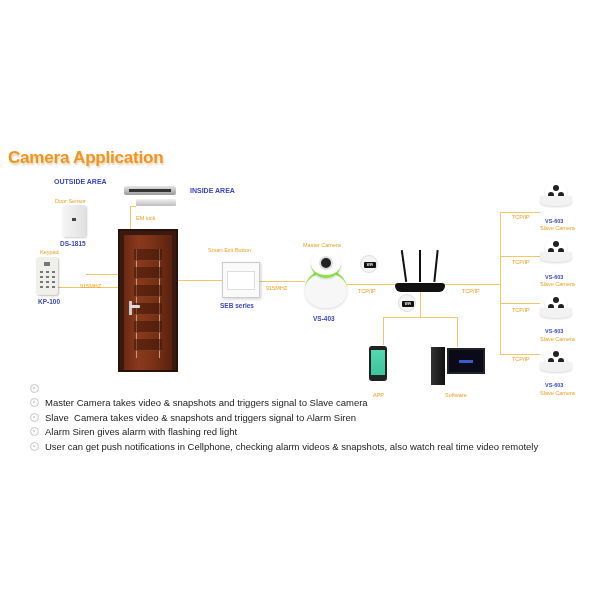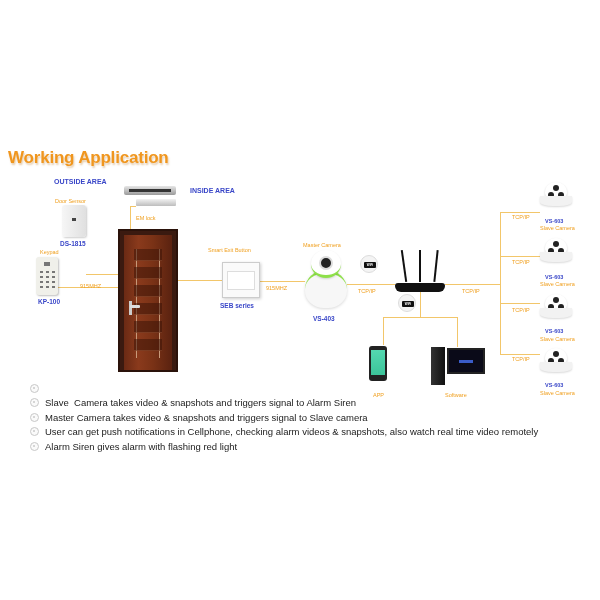--- a/index.html
+++ b/index.html
@@ -73,21 +73,21 @@
 
   
   .bullets { left: 30px; top: 381px; }
   .bullet-row { display: flex; align-items: center; height: 14.5px; font-size: 9.5px; color: #222; white-space: nowrap; }
   .bullet-icon { width: 9px; height: 9px; border-radius: 50%; border: 1.5px solid #c8c8c8; margin-right: 6px; position: relative; background: #fafafa; }
   .bullet-icon::after { content: ""; position: absolute; left: 2px; top: 2px; width: 2px; height: 2px; border-radius: 50%; background: #c8c8c8; }
 </style>
 </head>
 <body>
 
-<div class="abs title">Working Application</div>
+<div class="abs title">Camera Application</div>
 
 <div class="abs area-label" style="left:54px;top:178px;">OUTSIDE AREA</div>
 <div class="abs area-label" style="left:190px;top:187px;">INSIDE AREA</div>
 
 <div class="line v" style="left:130px;top:206px;height:24px;"></div>
 <div class="line h" style="left:130px;top:206px;width:6px;"></div>
 <div class="line h" style="left:86px;top:274px;width:32px;"></div>
 <div class="line h" style="left:58px;top:287px;width:60px;"></div>
 <div class="line h" style="left:178px;top:280px;width:44px;"></div>
 <div class="line h" style="left:260px;top:281px;width:45px;"></div>
@@ -232,27 +232,27 @@
 </div>
 <div class="abs blabel" style="left:545px;top:382px;font-size:5.5px;">VS-603</div>
 <div class="abs olabel" style="left:540px;top:390px;">Slave Camera</div>
 
 <div class="abs bullets">
   <div class="bullet-row">
       <span class="bullet-icon"></span>
     </div>
   <div class="bullet-row">
       <span class="bullet-icon"></span>
+      <span>Master Camera takes video &amp; snapshots and triggers signal to Slave camera</span>
+    </div>
+  <div class="bullet-row">
+      <span class="bullet-icon"></span>
       <span style="white-space:pre;">Slave  Camera takes video &amp; snapshots and triggers signal to Alarm Siren</span>
     </div>
   <div class="bullet-row">
       <span class="bullet-icon"></span>
-      <span>Master Camera takes video &amp; snapshots and triggers signal to Slave camera</span>
+      <span>Alarm Siren gives alarm with flashing red light</span>
     </div>
   <div class="bullet-row">
       <span class="bullet-icon"></span>
       <span>User can get push notifications in Cellphone, checking alarm videos &amp; snapshots, also watch real time video remotely</span>
     </div>
-  <div class="bullet-row">
-      <span class="bullet-icon"></span>
-      <span>Alarm Siren gives alarm with flashing red light</span>
-    </div>
 </div>
 
 </body></html>

